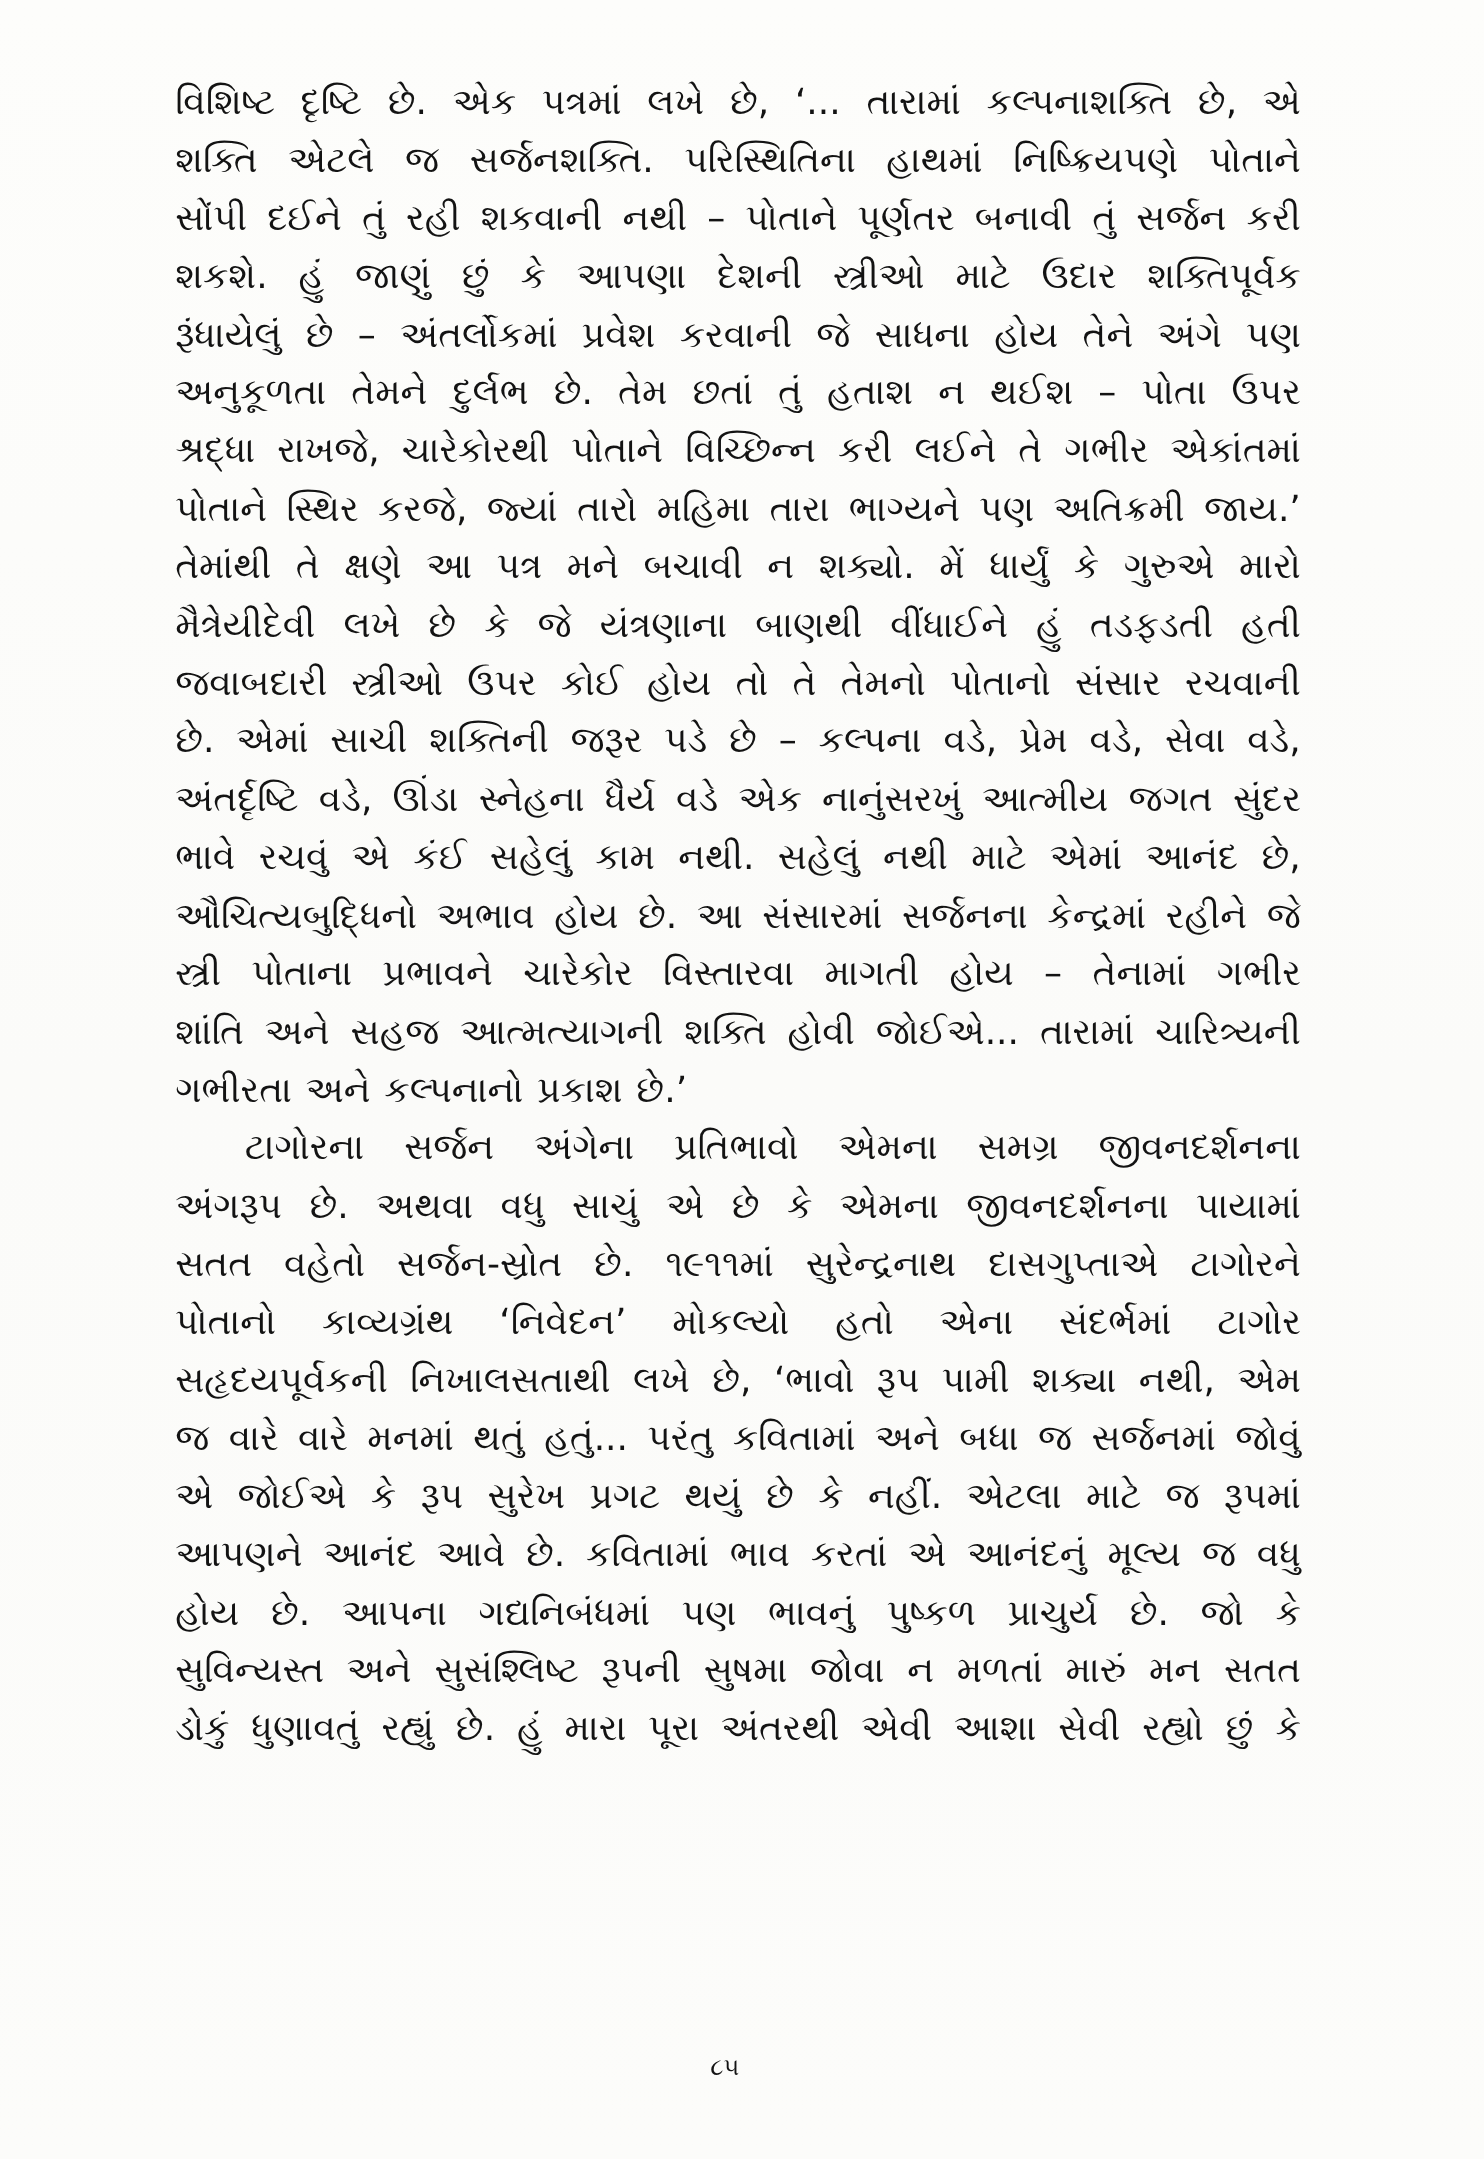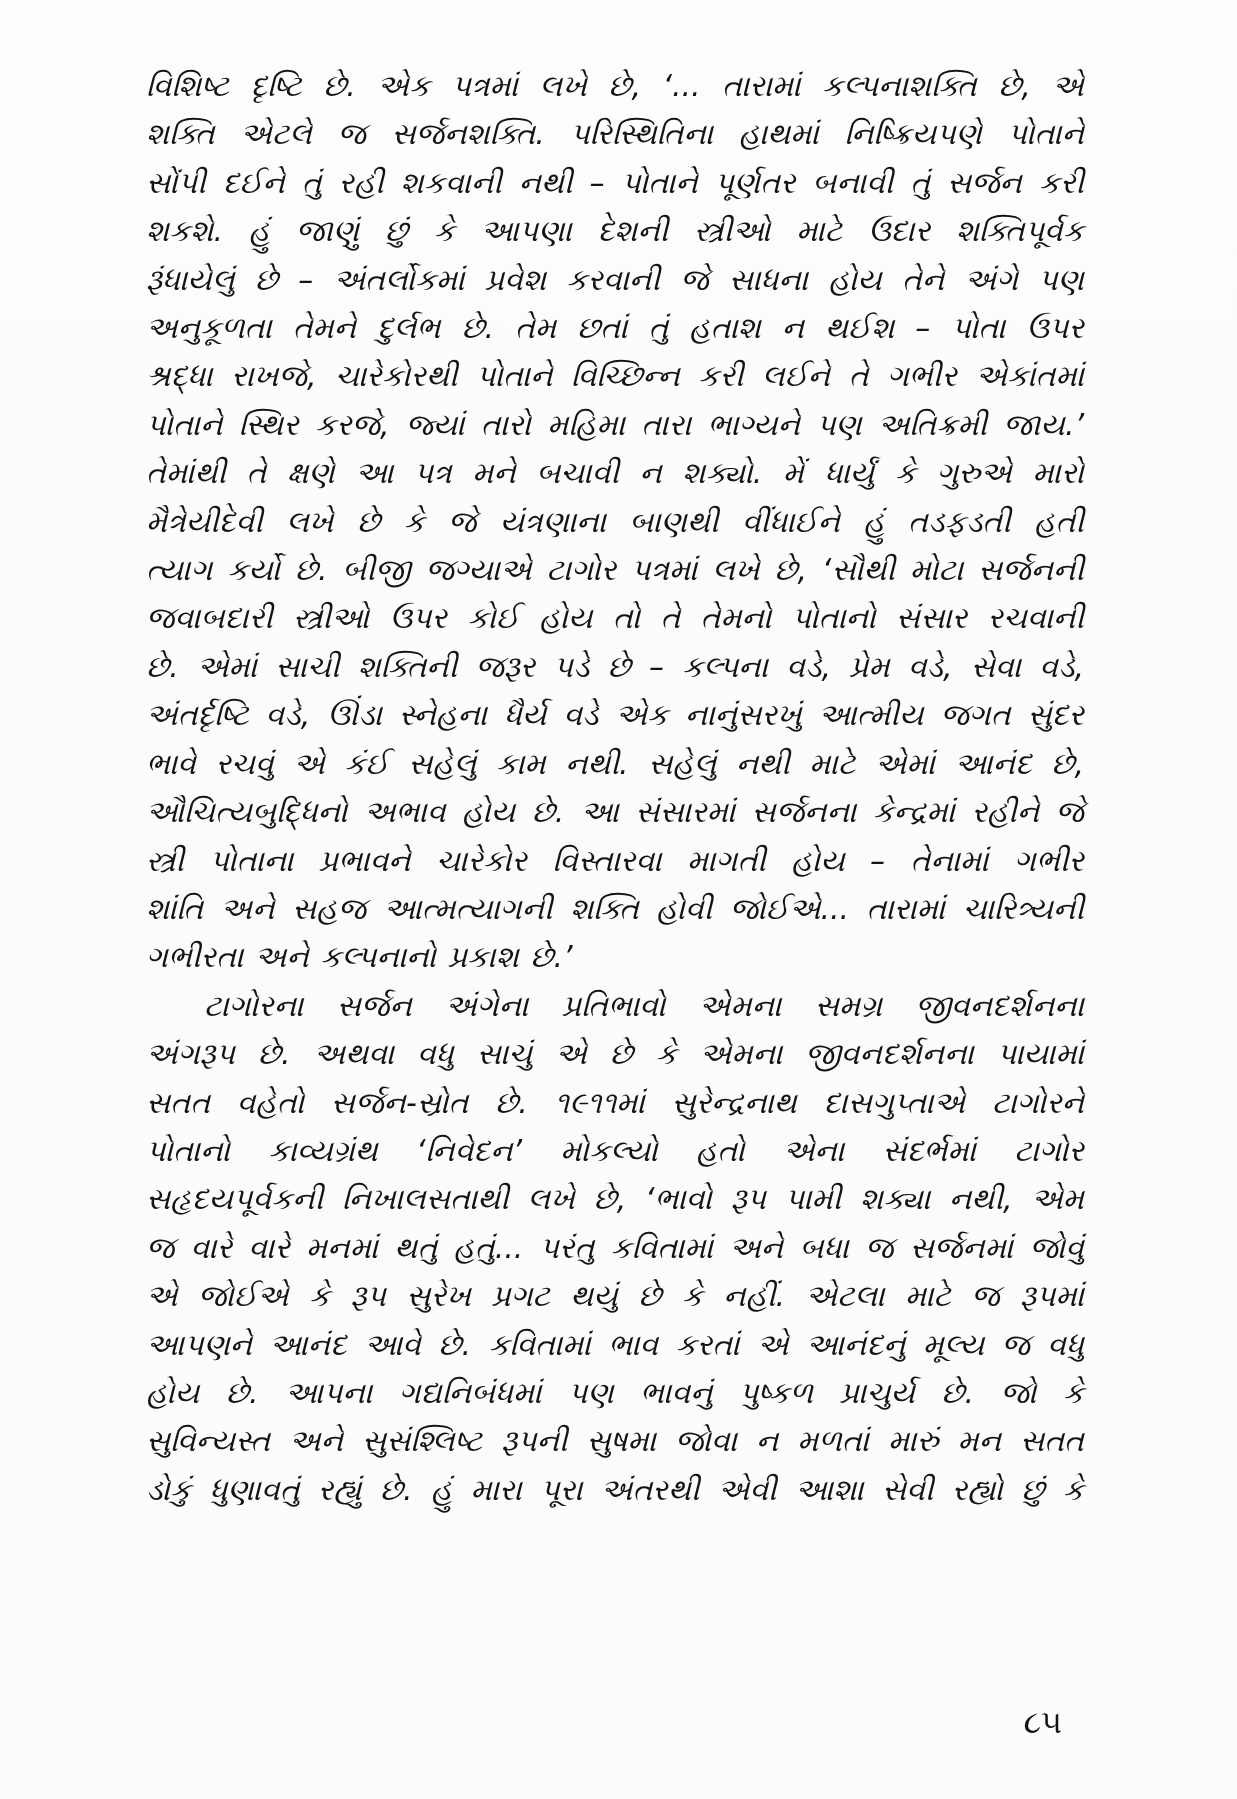--- a/index.html
+++ b/index.html
@@ -28,56 +28,54 @@
     font-family: "DejaVu Sans", sans-serif;
     font-size: 30px;
     line-height: 48.4px;
   }
   .line {
     text-align: justify;
     text-align-last: justify;
     word-spacing: 2px;
     white-space: normal;
     min-height: 48.4px;
-    font-style: italic;
   }
   .line.no-just {
     text-align-last: left;
   }
   .line.indent {
     text-indent: 58px;
   }
   .page-number {
     position: absolute;
     left: 146px;
     top: 1702px;
     width: 916px;
-    text-align: right;
+    text-align: center;
     color: #131313;
     font-family: "DejaVu Sans", sans-serif;
-    font-size: 32px;
+    font-size: 20px;
     line-height: 40px;
   }
 </style>
 </head>
 <body>
 
 <div class="page">
   <div class="text-block">
     <div class="line">વિશિષ્ટ દૃષ્ટિ છે. એક પત્રમાં લખે છે, ‘... તારામાં કલ્પનાશક્તિ છે, એ</div>
     <div class="line">શક્તિ એટલે જ સર્જનશક્તિ. પરિસ્થિતિના હાથમાં નિષ્ક્રિયપણે પોતાને</div>
     <div class="line">સોંપી દઈને તું રહી શકવાની નથી – પોતાને પૂર્ણતર બનાવી તું સર્જન કરી</div>
     <div class="line">શકશે. હું જાણું છું કે આપણા દેશની સ્ત્રીઓ માટે ઉદાર શક્તિપૂર્વક</div>
     <div class="line">રૂંધાયેલું છે – અંતર્લોકમાં પ્રવેશ કરવાની જે સાધના હોય તેને અંગે પણ</div>
     <div class="line">અનુકૂળતા તેમને દુર્લભ છે. તેમ છતાં તું હતાશ ન થઈશ – પોતા ઉપર</div>
     <div class="line">શ્રદ્ધા રાખજે, ચારેકોરથી પોતાને વિચ્છિન્ન કરી લઈને તે ગભીર એકાંતમાં</div>
     <div class="line">પોતાને સ્થિર કરજે, જ્યાં તારો મહિમા તારા ભાગ્યને પણ અતિક્રમી જાય.’</div>
     <div class="line">તેમાંથી તે ક્ષણે આ પત્ર મને બચાવી ન શક્યો. મેં ધાર્યું કે ગુરુએ મારો</div>
     <div class="line">મૈત્રેયીદેવી લખે છે કે જે યંત્રણાના બાણથી વીંધાઈને હું તડફડતી હતી</div>
-    <div class="line">ત્યાગ કર્યો છે. બીજી જગ્યાએ ટાગોર પત્રમાં લખે છે, ‘સૌથી મોટા સર્જનની</div>
     <div class="line">જવાબદારી સ્ત્રીઓ ઉપર કોઈ હોય તો તે તેમનો પોતાનો સંસાર રચવાની</div>
     <div class="line">છે. એમાં સાચી શક્તિની જરૂર પડે છે – કલ્પના વડે, પ્રેમ વડે, સેવા વડે,</div>
     <div class="line">અંતર્દૃષ્ટિ વડે, ઊંડા સ્નેહના ધૈર્ય વડે એક નાનુંસરખું આત્મીય જગત સુંદર</div>
     <div class="line">ભાવે રચવું એ કંઈ સહેલું કામ નથી. સહેલું નથી માટે એમાં આનંદ છે,</div>
     <div class="line">ઔચિત્યબુદ્ધિનો અભાવ હોય છે. આ સંસારમાં સર્જનના કેન્દ્રમાં રહીને જે</div>
     <div class="line">સ્ત્રી પોતાના પ્રભાવને ચારેકોર વિસ્તારવા માગતી હોય – તેનામાં ગભીર</div>
     <div class="line">શાંતિ અને સહજ આત્મત્યાગની શક્તિ હોવી જોઈએ... તારામાં ચારિત્ર્યની</div>
     <div class="line no-just">ગભીરતા અને કલ્પનાનો પ્રકાશ છે.’</div>
     <div class="line indent">ટાગોરના સર્જન અંગેના પ્રતિભાવો એમના સમગ્ર જીવનદર્શનના</div>
     <div class="line">અંગરૂપ છે. અથવા વધુ સાચું એ છે કે એમના જીવનદર્શનના પાયામાં</div>

